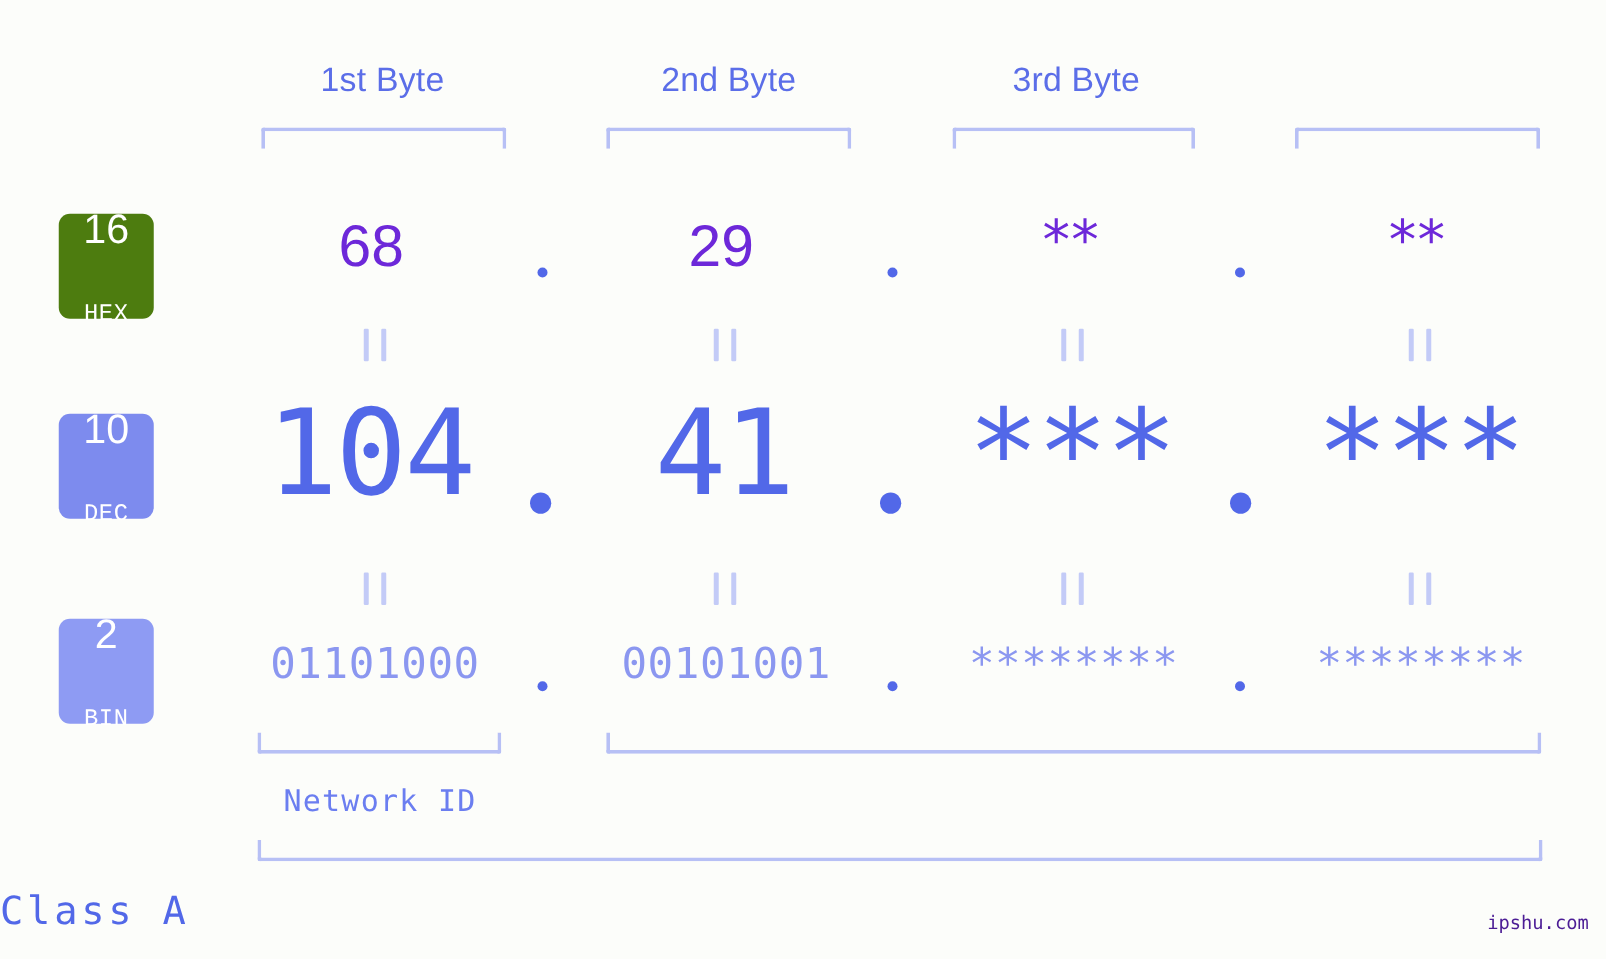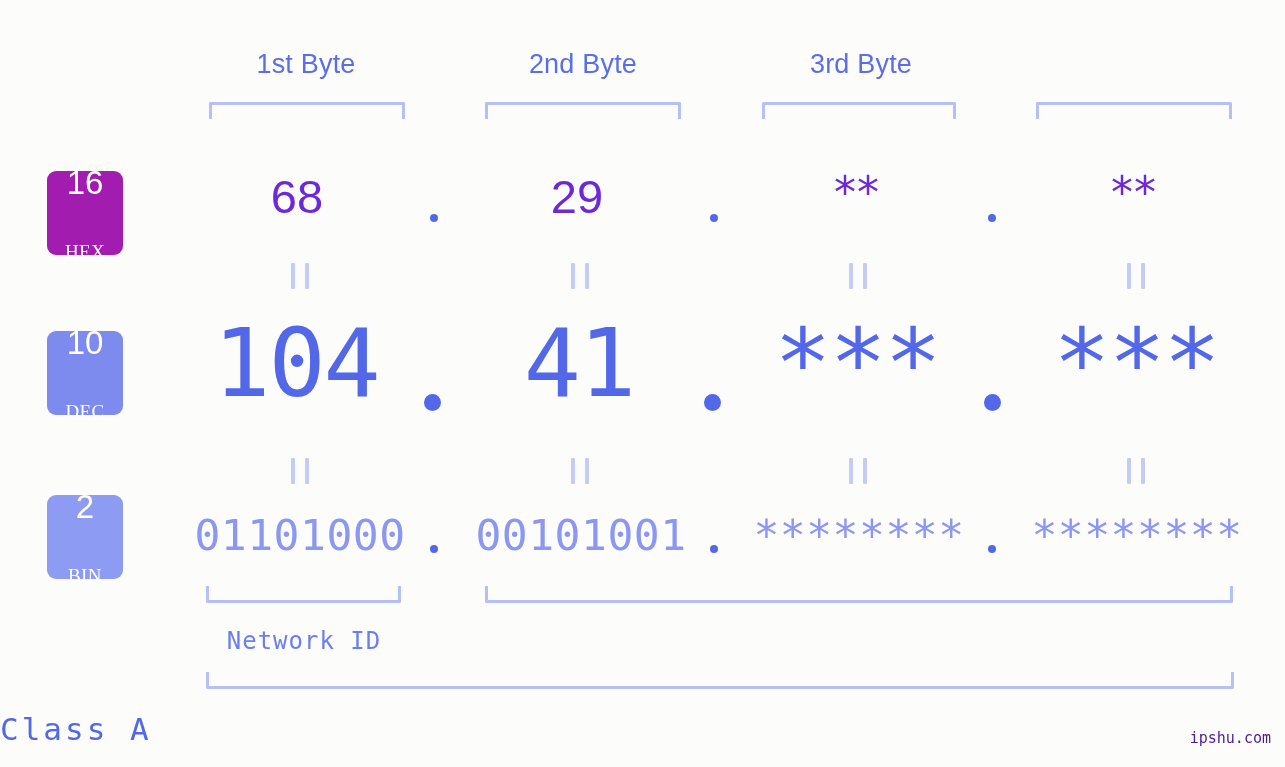--- a/index.html
+++ b/index.html
@@ -74,25 +74,25 @@
     line-height: 1;
   }
   .radix-badge .radix-num {
     font-size: 33px;
     font-family: "Liberation Sans", sans-serif;
     letter-spacing: 0px;
     margin-bottom: 3px;
   }
   .radix-badge .radix-name {
     font-size: 19px;
-    font-family: Liberation Serif, serif;
+    font-family: Liberation Mono, monospace;
     letter-spacing: 0.4px;
     margin-top: 40px;
   }
-  #badge-hex { top: 155px; height: 84px; background: #a21caf; }
+  #badge-hex { top: 155px; height: 84px; background: #4d7c0f; }
   #badge-dec { top: 315px; height: 84px; background: #7d8bee; }
   #badge-bin { top: 479px; height: 84px; background: #8e9bf3; }
 
   
   .val-cell {
     position: absolute;
     width: 240px;
     text-align: center;
     white-space: nowrap;
     line-height: 1;
@@ -123,21 +123,21 @@
   .row-dec .val-cell.stars {
     font-size: 95px;
     letter-spacing: -2px;
     top: 300px;
   }
 
   
   .row-bin .val-cell {
     top: 498px;
     font-family: "DejaVu Sans Mono", monospace;
-    font-size: 43px;
+    font-size: 34px;
     color: #8b97f0;
     letter-spacing: 0.5px;
   }
 
   
   .dot {
     position: absolute;
     border-radius: 50%;
     background: #5268e8;
   }

